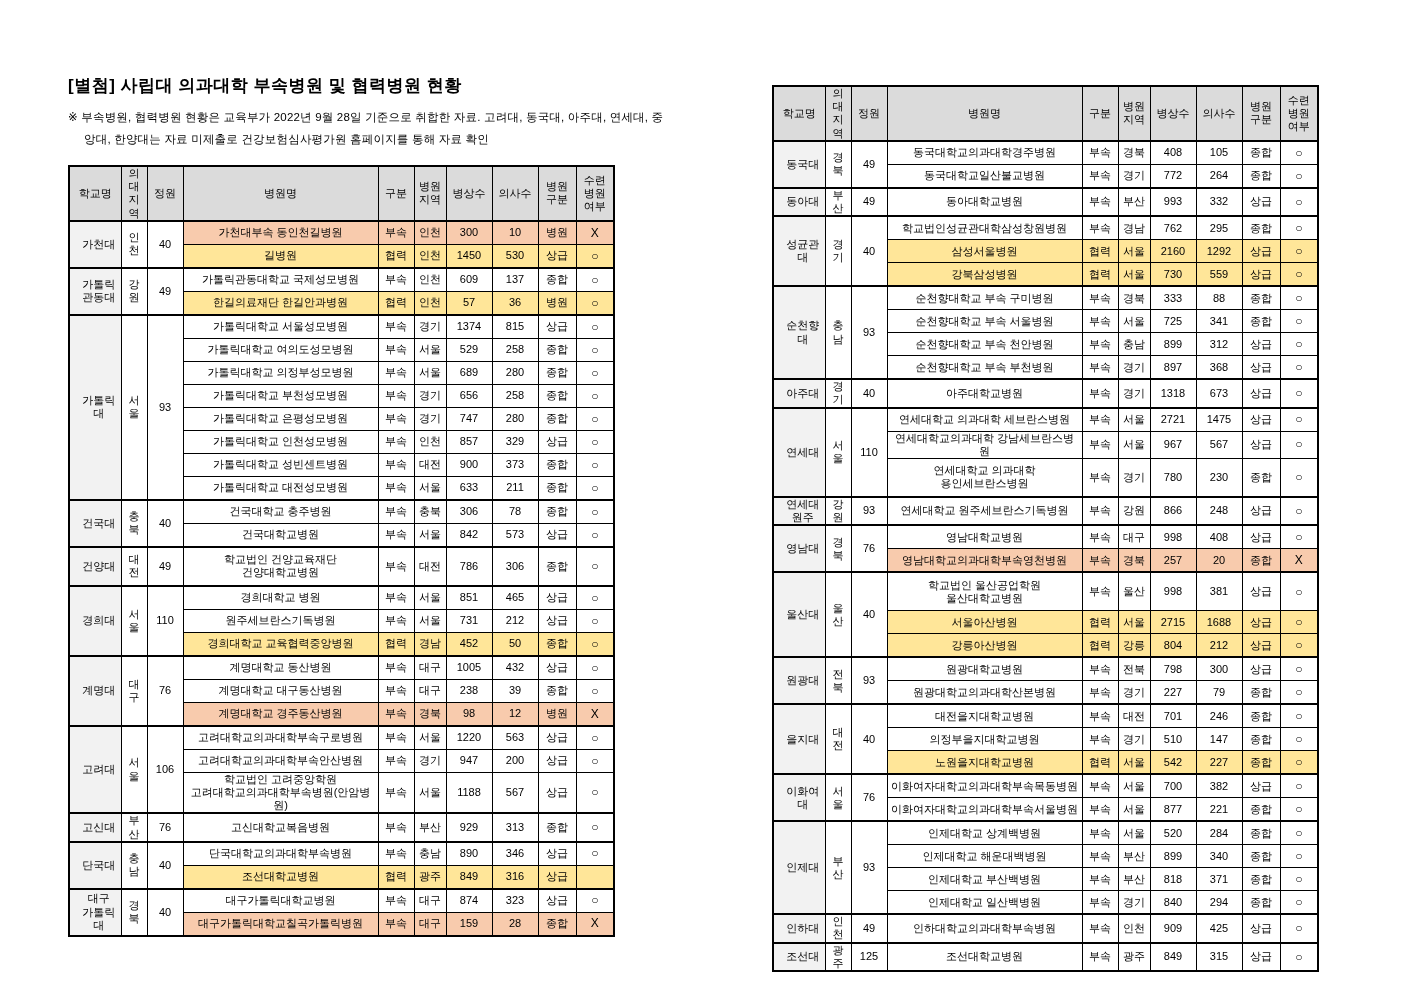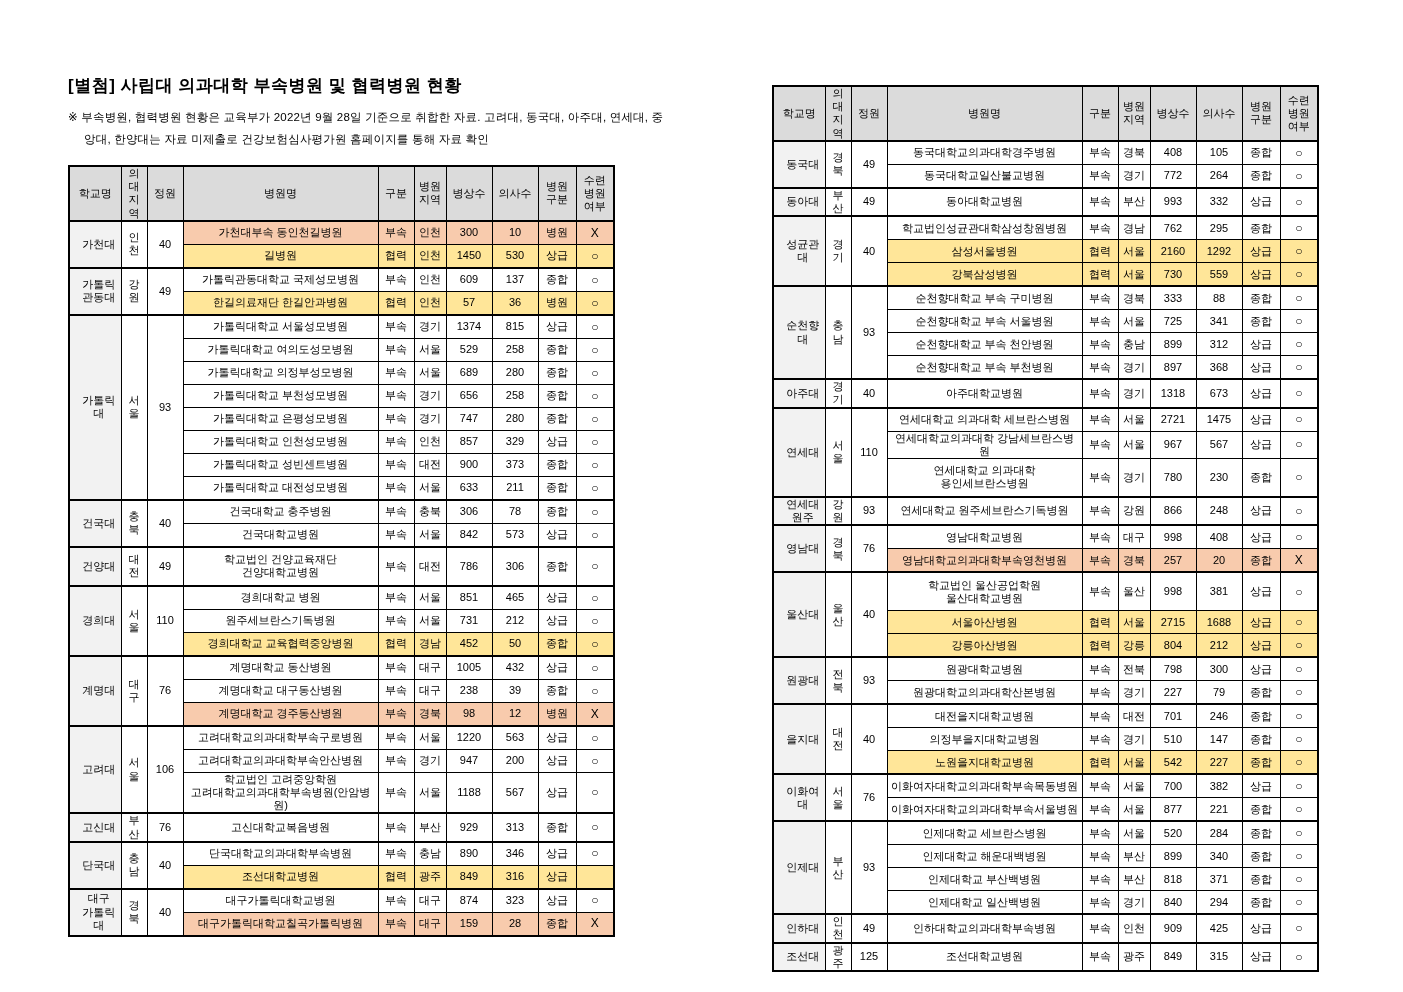--- a/index.html
+++ b/index.html
@@ -672,21 +672,21 @@
           <td data-name="hospital-region-cell">서울</td>
           <td data-name="beds-cell">877</td>
           <td data-name="doctors-cell">221</td>
           <td data-name="grade-cell">종합</td>
           <td data-name="training-cell">○</td>
         </tr>
         <tr data-name="table-row" class="gs">
           <td rowspan="4" data-name="school-cell" class="school">인제대</td>
           <td rowspan="4" data-name="medical-region-cell">부산</td>
           <td rowspan="4" data-name="quota-cell">93</td>
-          <td data-name="hospital-name-cell">인제대학교 세브란스병원</td>
+          <td data-name="hospital-name-cell">인제대학교 상계백병원</td>
           <td data-name="type-cell">부속</td>
           <td data-name="hospital-region-cell">서울</td>
           <td data-name="beds-cell">520</td>
           <td data-name="doctors-cell">284</td>
           <td data-name="grade-cell">종합</td>
           <td data-name="training-cell">○</td>
         </tr>
         <tr data-name="table-row">
           <td data-name="hospital-name-cell">인제대학교 해운대백병원</td>
           <td data-name="type-cell">부속</td>

